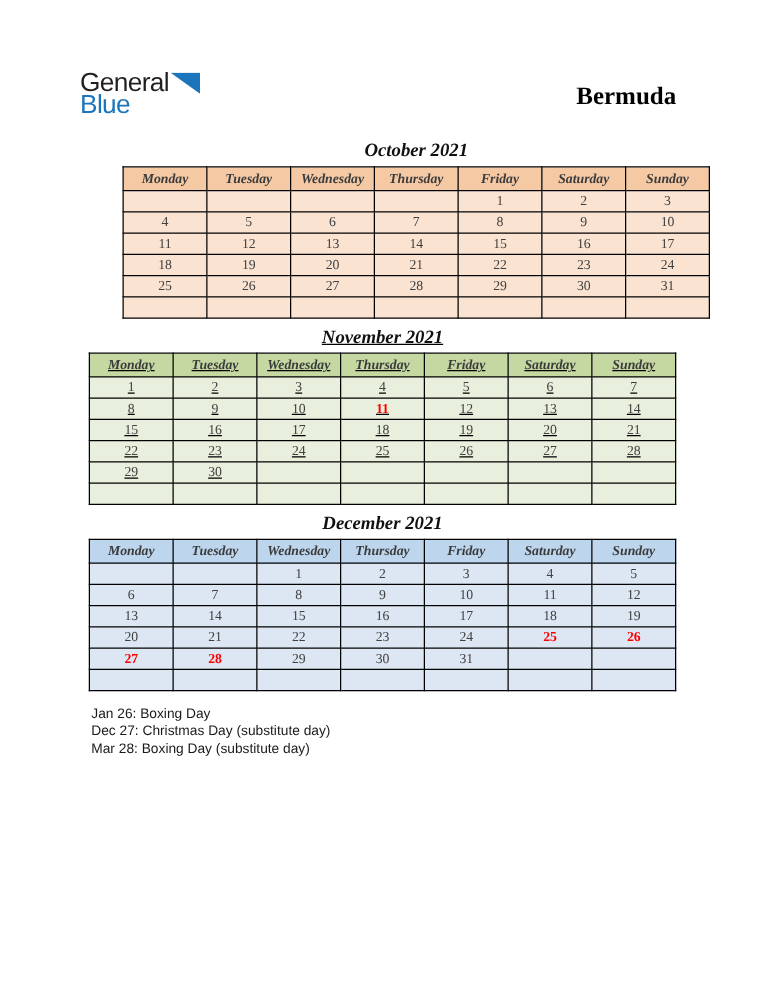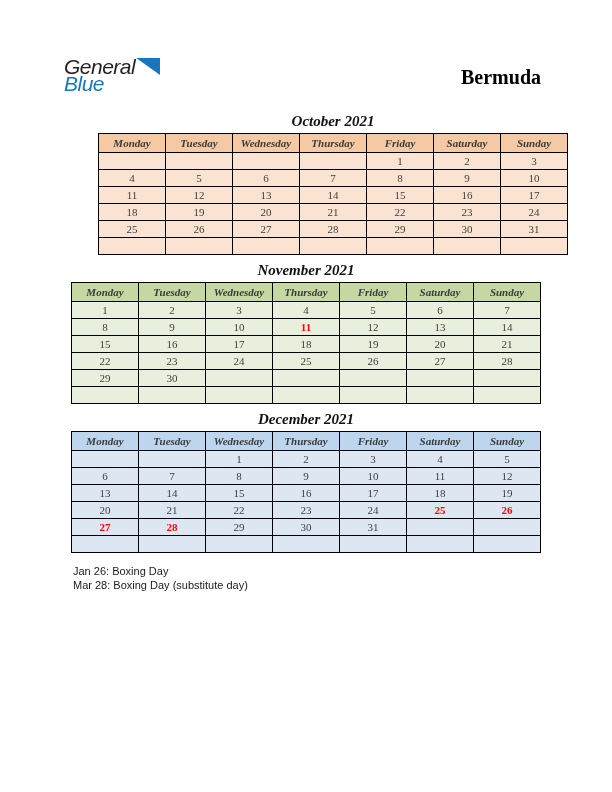--- a/index.html
+++ b/index.html
@@ -10,33 +10,33 @@
   html,body{margin:0;padding:0;background:#ffffff;}
   .page{
     position:relative;
     width:612px;height:792px;
     background:#ffffff;
     overflow:hidden;
     font-family:"Liberation Serif", serif;
   }
   
   .logo{position:absolute;left:64px;top:56px;width:96px;
-        font-family:"Liberation Sans", sans-serif;line-height:1;font-style:italic;}
+        font-family:"Liberation Sans", sans-serif;line-height:1;}
   .logo-top{display:flex;align-items:flex-start;}
   .logo-general{font-size:21px;color:#231f20;letter-spacing:-0.5px;}
   .logo-triangle{display:inline-block;width:28px;height:17px;margin-left:1px;margin-top:2px;
         background:#1b75bc;clip-path:polygon(0 0,100% 0,100% 100%);}
   .logo-blue{font-size:21px;color:#1b75bc;text-align:left;margin-top:-4px;padding-right:3px;letter-spacing:-0.5px;}
   
   .country{position:absolute;right:71px;top:66px;
         font-size:20px;font-weight:bold;color:#000000;}
   
   .month{position:absolute;left:71px;width:470px;}
   .month-oct{top:113px;margin-left:27px;}
-  .month-nov{top:262px;}
+  .month-nov{top:262px;text-decoration:underline;}
   .month-dec{top:411px;}
   .month-title{margin:0 0 3px 0;text-align:center;
         font-size:15px;font-weight:bold;font-style:italic;color:#111111;line-height:17px;}
   table.cal{width:470px;border-collapse:collapse;table-layout:fixed;
         border:1.5px solid var(--border);}
   table.cal th{
         height:18px;border:1px solid var(--border);
         font-size:11px;font-weight:bold;font-style:italic;color:#3b3b3b;
         text-align:center;padding:0;}
   table.cal td{
@@ -276,15 +276,15 @@
             <td style="background: rgb(220, 231, 243);"></td>
             <td style="background: rgb(220, 231, 243);"></td>
             <td style="background: rgb(220, 231, 243);"></td>
             <td style="background: rgb(220, 231, 243);"></td>
             <td style="background: rgb(220, 231, 243);"></td>
           </tr>
         </tbody>
       </table>
   </section>
 
-  <div class="holidays"><div>Jan 26: Boxing Day</div><div>Mar 28: Boxing Day (substitute day)</div></div>
+  <div class="holidays"><div>Jan 26: Boxing Day</div><div>Dec 27: Christmas Day (substitute day)</div><div>Mar 28: Boxing Day (substitute day)</div></div>
 
 </div>
 
 </body></html>

